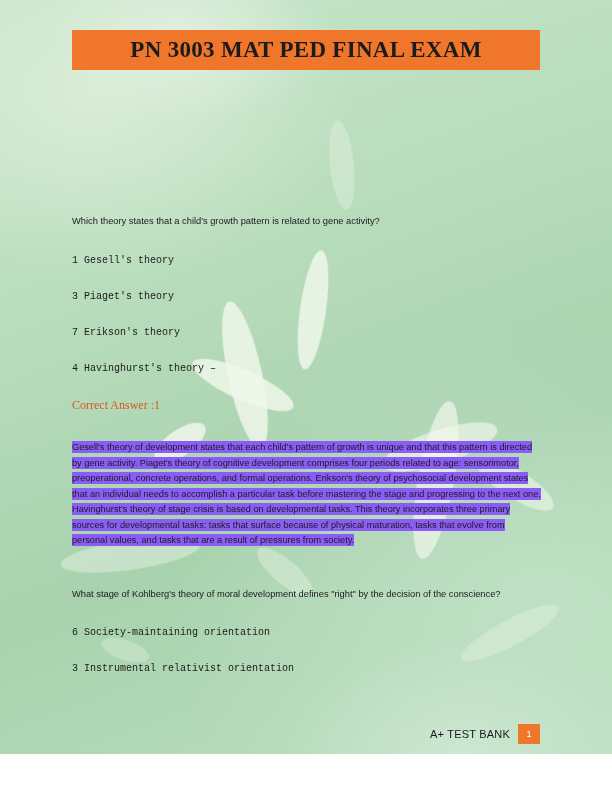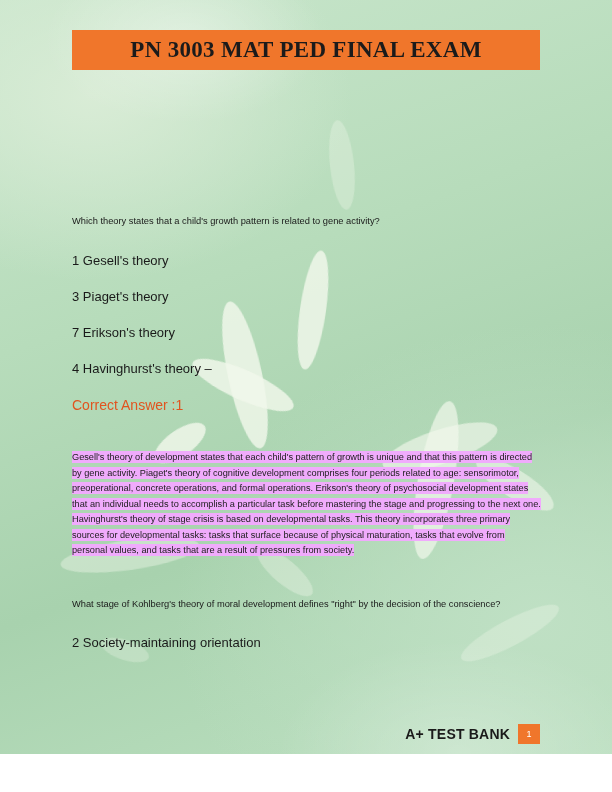--- a/index.html
+++ b/index.html
@@ -110,56 +110,58 @@
     margin: 0 0 26px 0;
     line-height: 14px;
   }
   .q-text.second {
     margin-top: 38px;
     margin-bottom: 24px;
     line-height: 15px;
   }
 
   .option {
-    font-size: 13px;
+    font-size: 10px;
     color: #1a1a1a;
     margin: 15px 0 22px 0;
+    font-family: Liberation Mono, monospace;
   }
 
   .answer-line {
     color: #e1541f;
-    font-size: 14px;
-    margin: 14px 0 38px 0;
+    font-size: 12px;
+    margin: 14px 0 28px 0;
+    font-family: Liberation Serif, serif;
   }
 
   .rationale {
     font-size: 9.2px;
     line-height: 15.5px;
     color: #1b1b1b;
     margin: 0;
   }
   .rationale span.hl {
-    background: #f0abfc;
+    background: #8b5cf6;
     box-decoration-break: clone;
     -webkit-box-decoration-break: clone;
     padding: 1px 0;
   }
 
   
   .footer {
     position: absolute;
     right: 72px;
     bottom: 48px;
     display: flex;
     align-items: stretch;
     height: 20px;
   }
   .footer-label {
-    font-size: 14px;
-    font-weight: bold;
+    font-size: 11px;
+    font-weight: normal;
     color: #1a1a1a;
     display: flex;
     align-items: center;
     padding-right: 8px;
     letter-spacing: 0.2px;
   }
   .page-number-box {
     width: 22px;
     background: #f0762b;
     color: #ffffff;
@@ -211,21 +213,22 @@
     <p class="option">3 Piaget's theory</p>
     <p class="option">7 Erikson's theory</p>
     <p class="option">4 Havinghurst's theory –</p>
 
     <p class="answer-line">Correct Answer :1</p>
 
     <p class="rationale"><span class="hl">Gesell's theory of development states that each child's pattern of growth is unique and that this pattern is directed by gene activity. Piaget's theory of cognitive development comprises four periods related to age: sensorimotor, preoperational, concrete operations, and formal operations. Erikson's theory of psychosocial development states that an individual needs to accomplish a particular task before mastering the stage and progressing to the next one. Havinghurst's theory of stage crisis is based on developmental tasks. This theory incorporates three primary sources for developmental tasks: tasks that surface because of physical maturation, tasks that evolve from personal values, and tasks that are a result of pressures from society.</span></p>
 
     <p class="q-text second">What stage of Kohlberg's theory of moral development defines "right" by the decision of the conscience?</p>
 
-    <p class="option">2 Society-maintaining orientation</p>
+    <p class="option">6 Society-maintaining orientation</p>
+    <p class="option">3 Instrumental relativist orientation</p>
   </div>
 
   <div class="footer">
     <div class="footer-label">A+ TEST BANK</div>
     <div class="page-number-box">1</div>
   </div>
 
   <div class="bottom-white"></div>
 </div>
 

